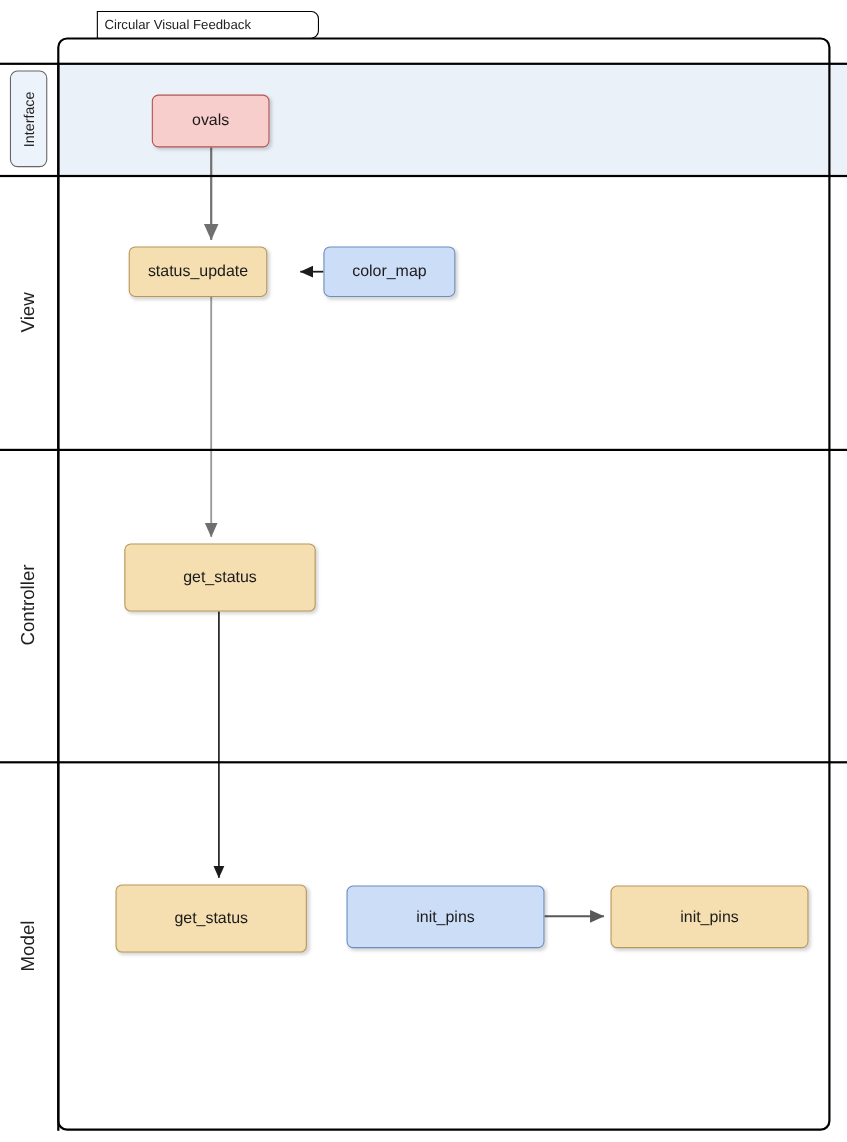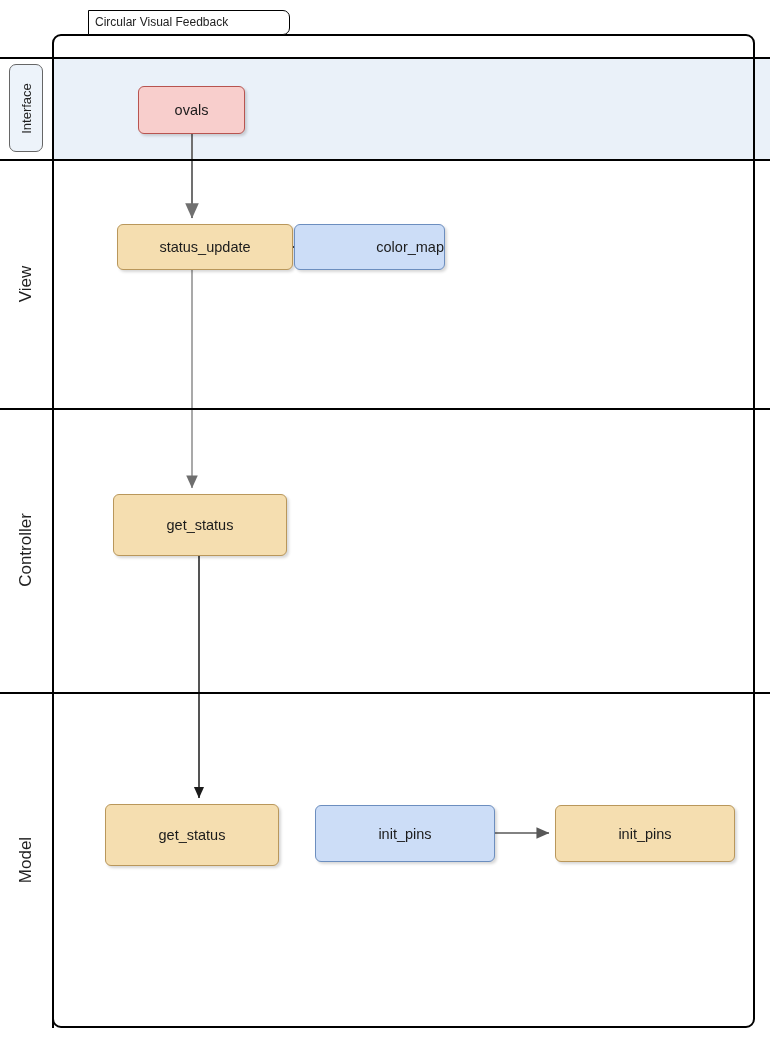--- a/index.html
+++ b/index.html
@@ -226,24 +226,24 @@
     </div>
 
   <div class="pool-frame"></div>
 
   <div class="pool-title">Circular Visual Feedback</div>
 
   <div id="node-layer">
       <div class="node" style="left: 138px; top: 86px; width: 107px; height: 48px; background: rgb(248, 206, 204); border: 1.4px solid rgb(184, 84, 80); text-align: right;">
         <span>ovals</span>
       </div>
-      <div class="node" style="left: 117px; top: 224px; width: 176px; height: 46px; background: rgb(245, 222, 176); border: 1.4px solid rgb(185, 151, 91);">
+      <div class="node" style="left: 117px; top: 224px; width: 126px; height: 46px; background: rgb(245, 222, 176); border: 1.4px solid rgb(185, 151, 91);">
         <span>status_update</span>
       </div>
-      <div class="node" style="left: 294px; top: 224px; width: 151px; height: 46px; background: rgb(204, 221, 247); border: 1.4px solid rgb(108, 142, 191); justify-content: flex-end;">
+      <div class="node" style="left: 294px; top: 224px; width: 120px; height: 46px; background: rgb(204, 221, 247); border: 1.4px solid rgb(108, 142, 191);">
         <span>color_map</span>
       </div>
       <div class="node" style="left: 113px; top: 494px; width: 174px; height: 62px; background: rgb(245, 222, 176); border: 1.4px solid rgb(185, 151, 91);">
         <span>get_status</span>
       </div>
       <div class="node" style="left: 105px; top: 804px; width: 174px; height: 62px; background: rgb(245, 222, 176); border: 1.4px solid rgb(185, 151, 91);">
         <span>get_status</span>
       </div>
       <div class="node" style="left: 315px; top: 805px; width: 180px; height: 57px; background: rgb(204, 221, 247); border: 1.4px solid rgb(108, 142, 191);">
         <span>init_pins</span>

